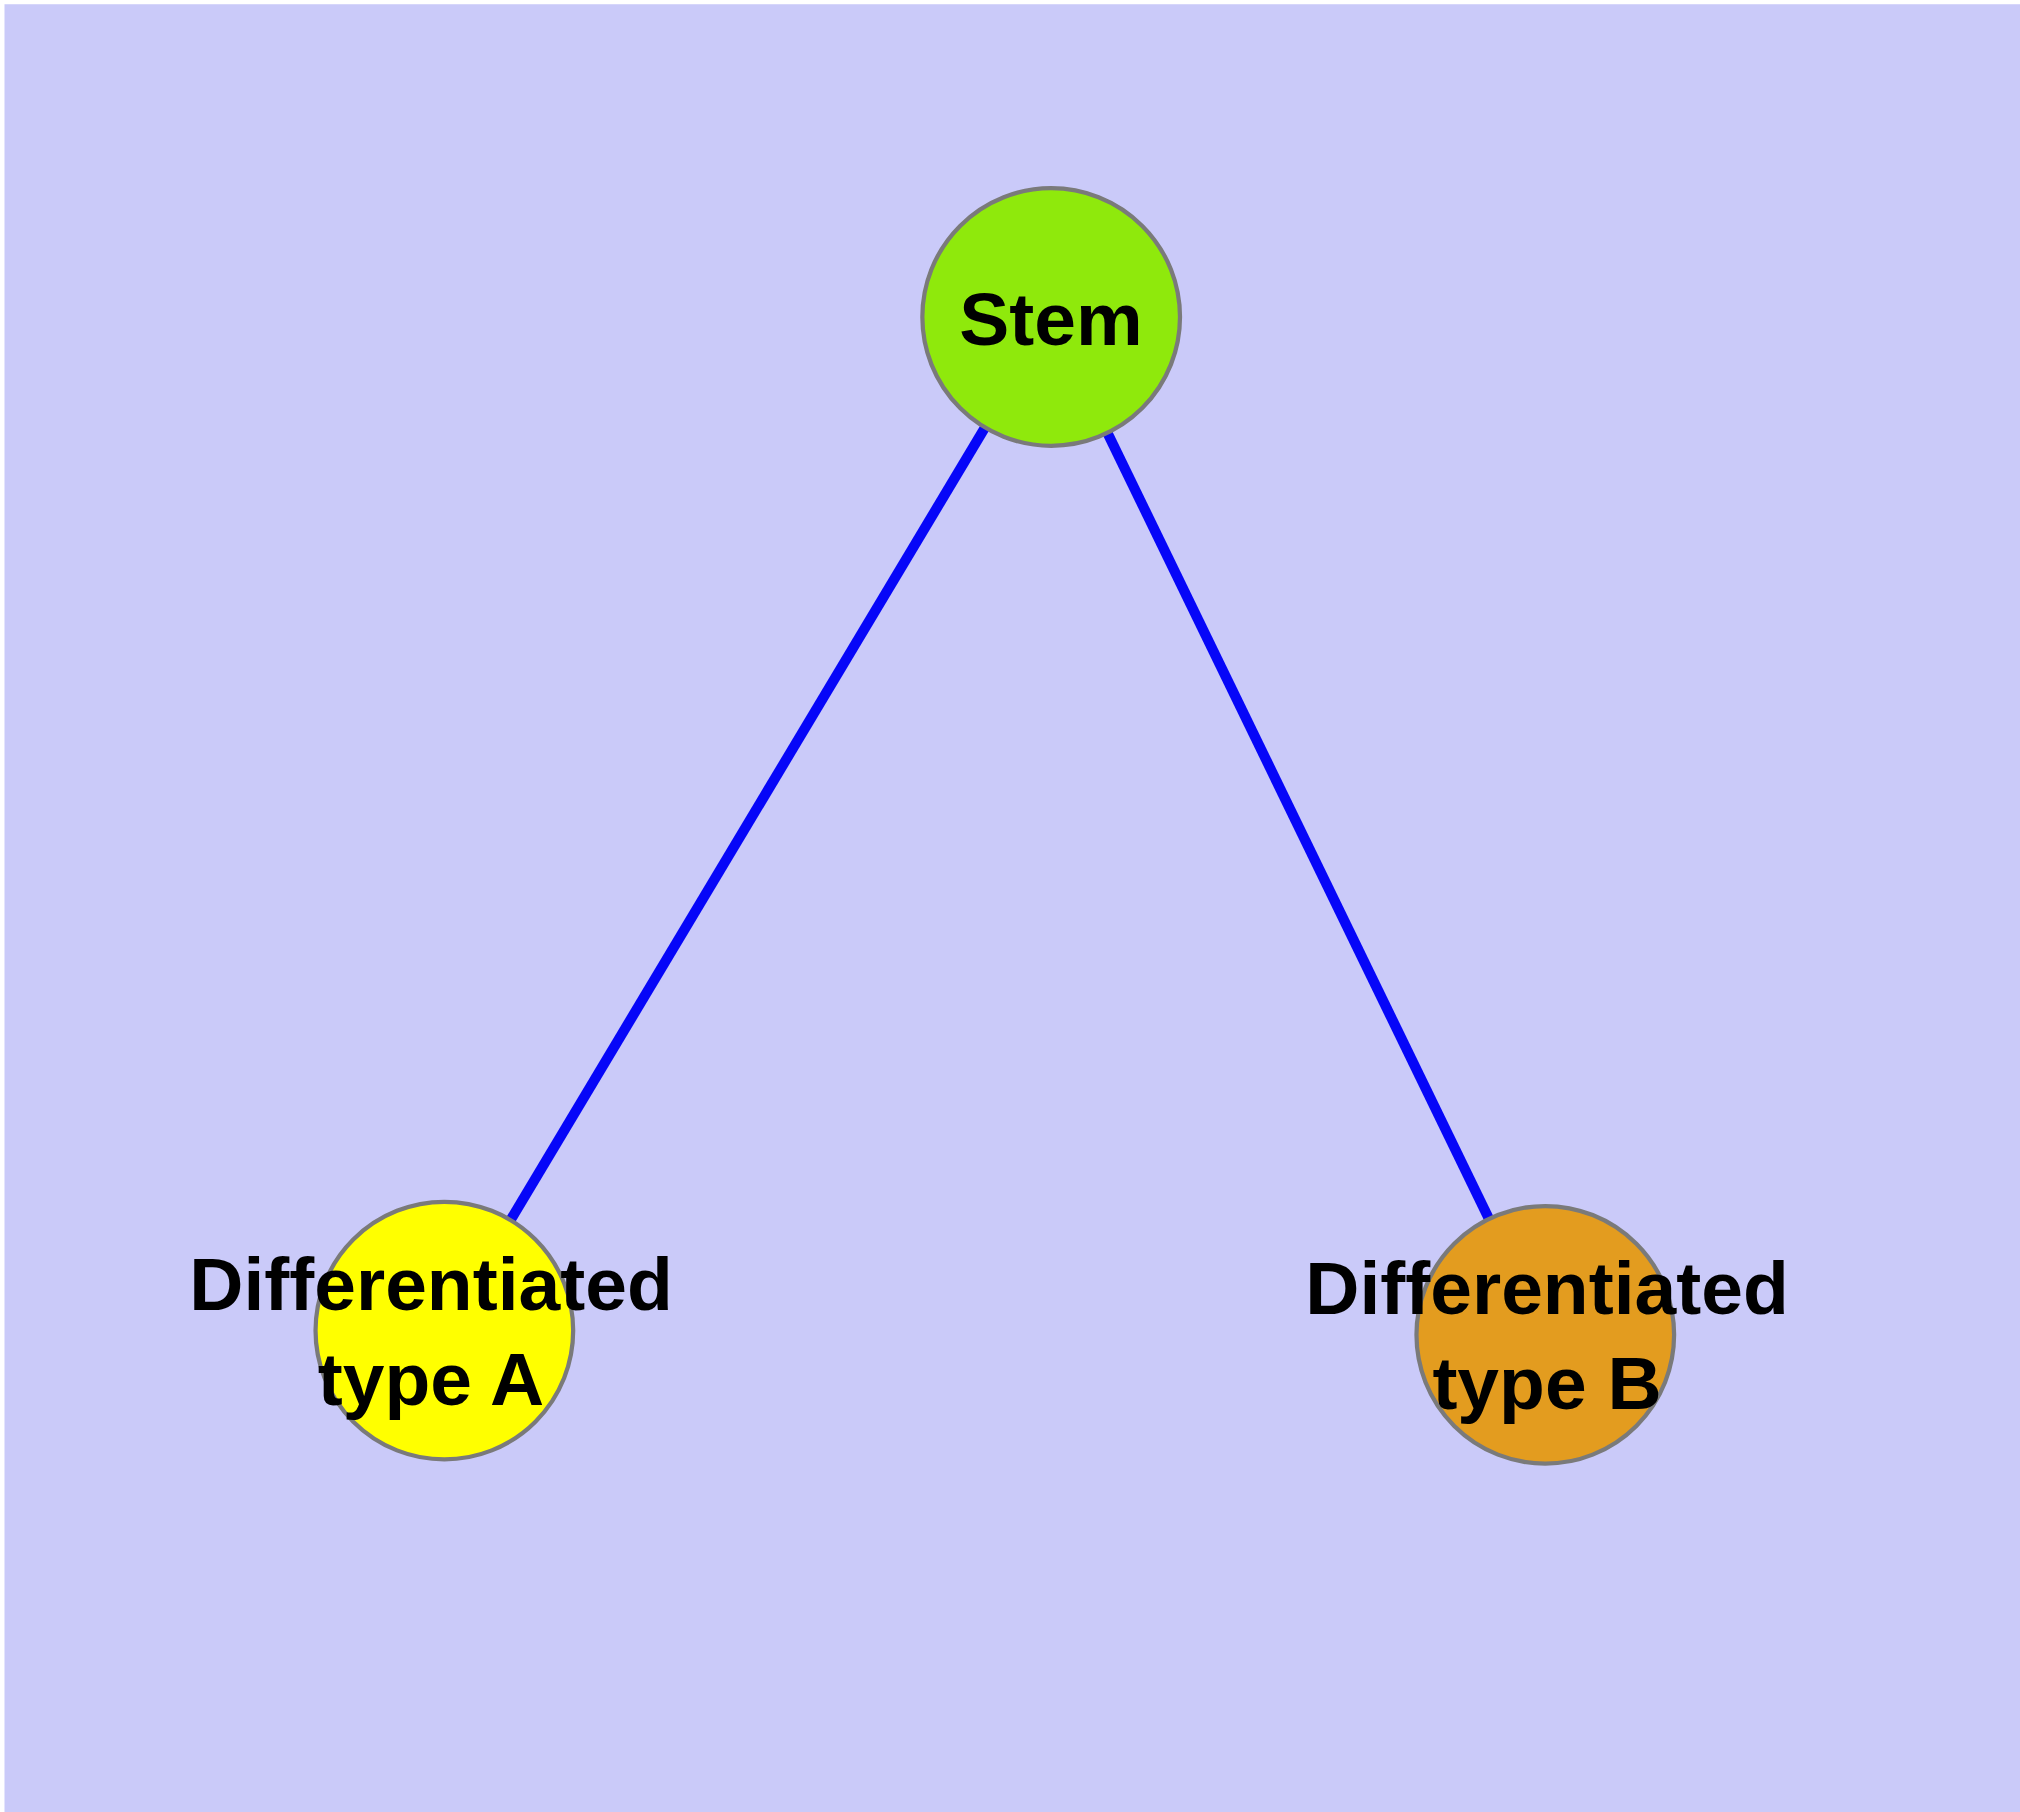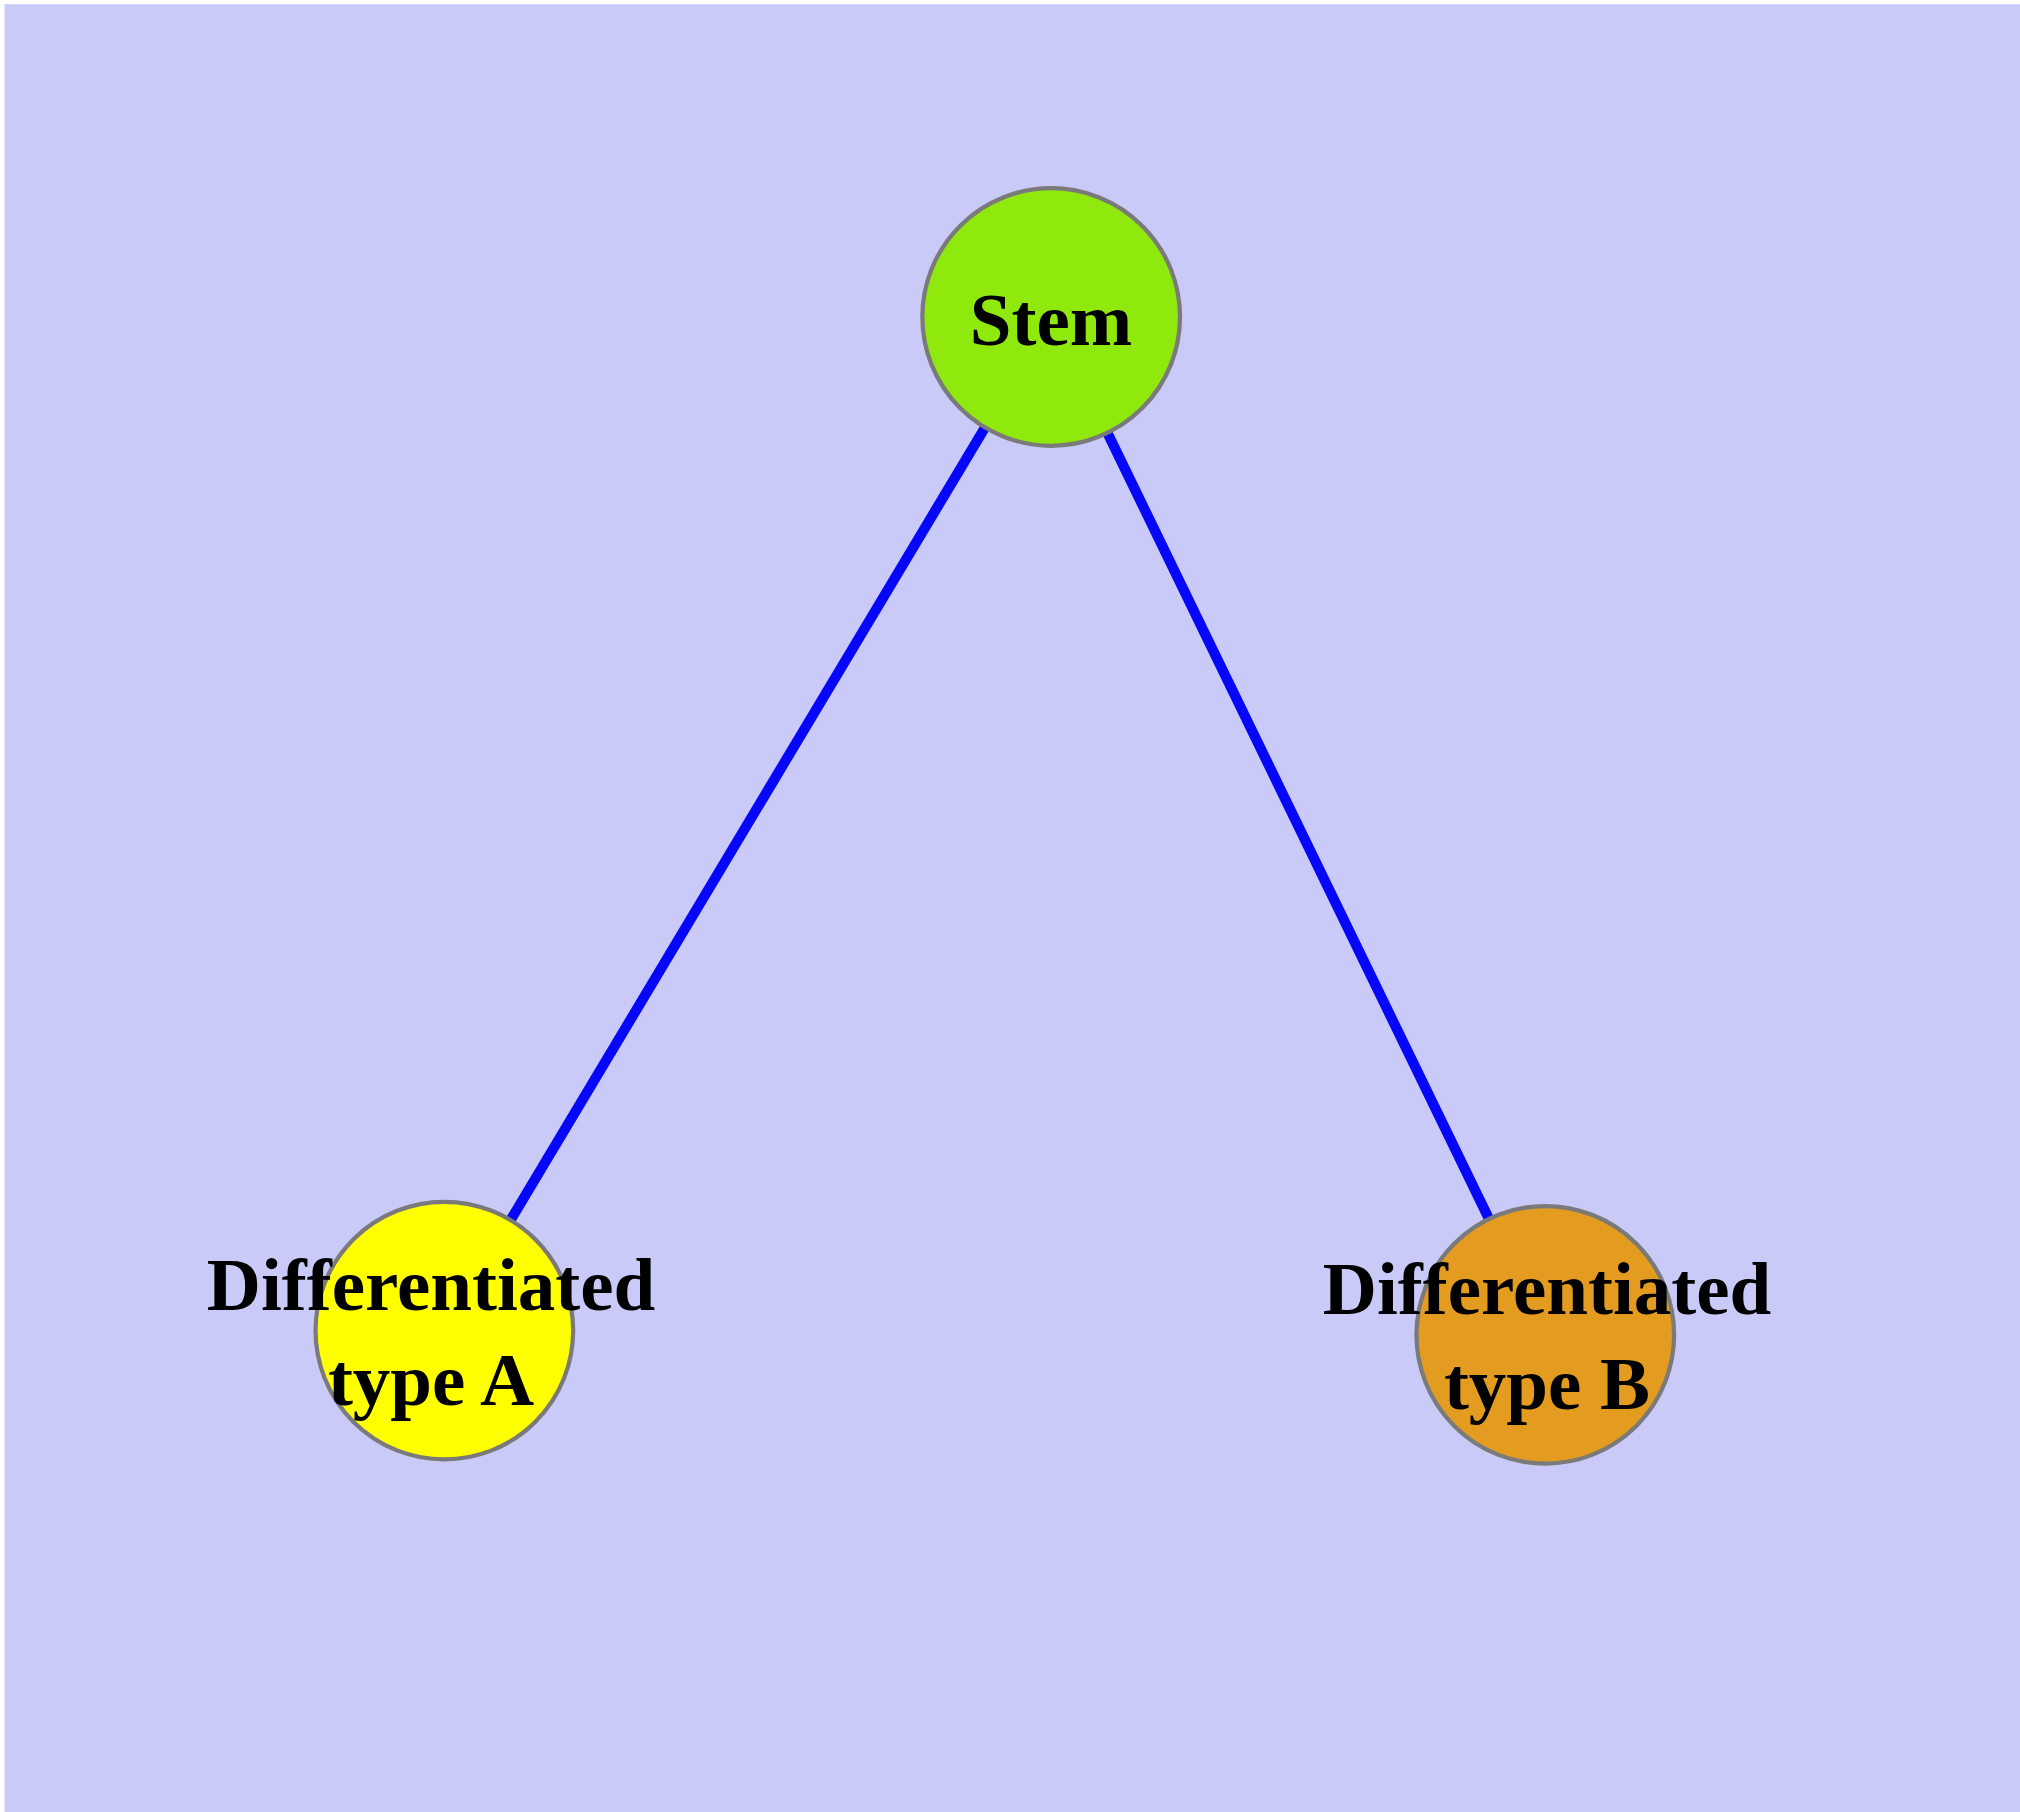--- a/index.html
+++ b/index.html
@@ -38,21 +38,20 @@
   .node-label {
     position: absolute;
     transform: translate(-50%, -50%);
     color: #000000;
     font-weight: bold;
     font-size: 75px;
     line-height: 95px;
     text-align: center;
     white-space: pre-line;
     letter-spacing: 0px;
-    font-family: Liberation Serif, serif;
   }
   .label-stem   { left: 1051px; top: 319px; }
   .label-type-a { left: 431px;  top: 1332px; }
   .label-type-b { left: 1547px; top: 1336px; }
 </style>
 </head>
 <body>
 
 <div class="stage">
 

